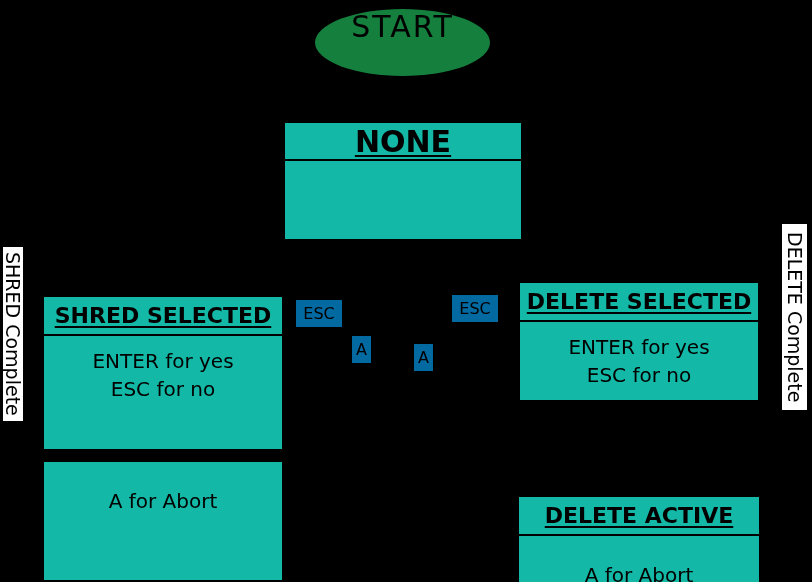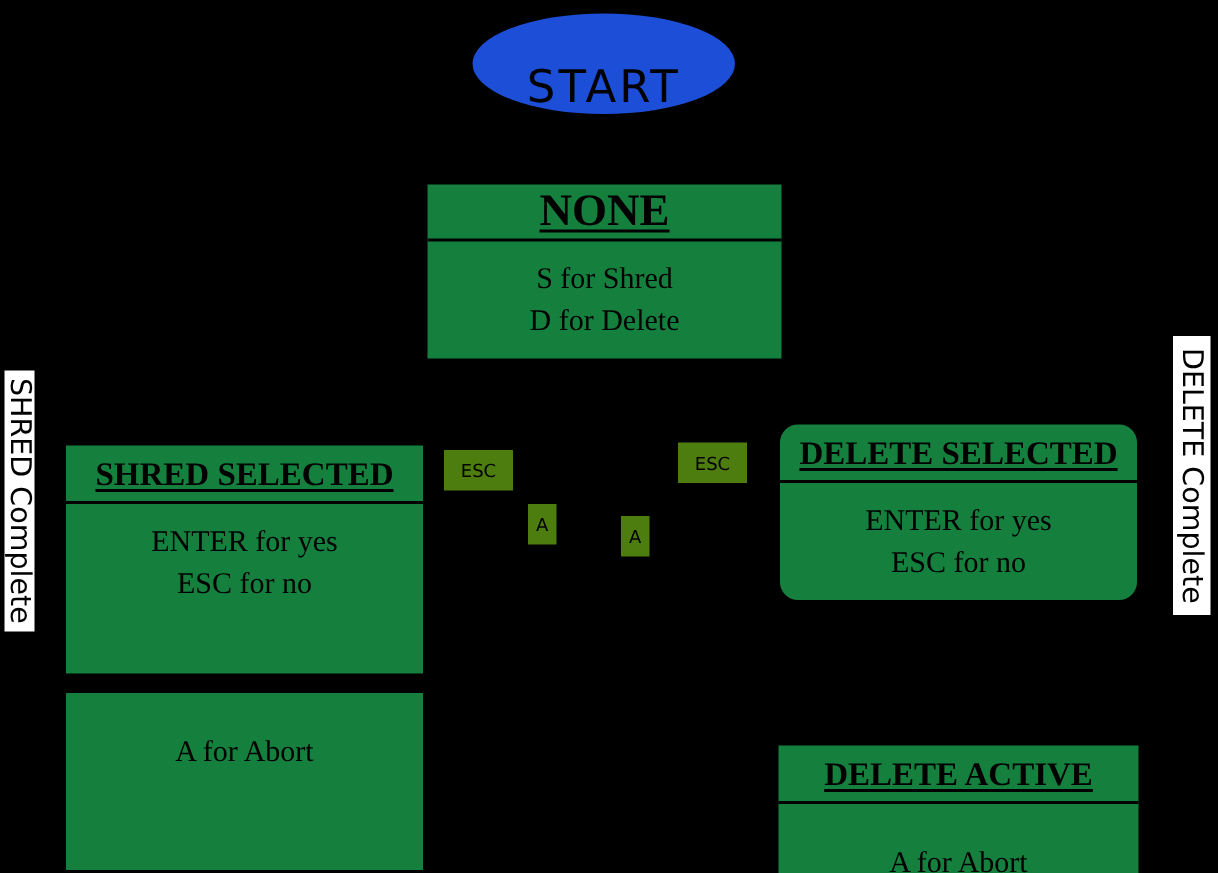--- a/index.html
+++ b/index.html
@@ -13,32 +13,31 @@
     height: 582px;
     background: #000000;
     overflow: hidden;
     font-family: "DejaVu Sans", "Liberation Sans", sans-serif;
     color: #000000;
   }
   .start-node {
     position: absolute;
     left: 315px; top: 9px;
     width: 175px; height: 67px;
-    background: #1d4ed8;
+    background: #15803d;
     border-radius: 50%;
     display: flex;
-    align-items: flex-end;
+    align-items: flex-start;
     justify-content: center;
     font-size: 30px;
     letter-spacing: 2px;
   }
   .state {
     position: absolute;
-    background: #15803d;
-    font-family: Liberation Serif, serif;
+    background: #14b8a6;
   }
   .state-title {
     border-bottom: 2px solid #000000;
     display: flex;
     align-items: center;
     justify-content: center;
     font-weight: bold;
   }
   .state-title span {
     text-decoration: underline;
@@ -55,25 +54,25 @@
   }
   .state-body-center {
     display: flex;
     align-items: center;
     justify-content: center;
     font-size: 20px;
     text-align: right;
   }
   .chip {
     position: absolute;
-    background: #4d7c0f;
+    background: #0369a1;
     display: flex;
     align-items: center;
     justify-content: center;
-    font-size: 12px;
+    font-size: 16px;
   }
   .side-strip {
     position: absolute;
     background: #ffffff;
     display: flex;
     align-items: center;
     justify-content: center;
   }
   .side-strip span {
     writing-mode: vertical-rl;
@@ -87,37 +86,33 @@
 <div id="canvas">
 
   <div class="start-node">
     <span>START</span>
   </div>
 
   <div class="state" style="left:285px; top:123px; width:236px; height:116px;">
     <div class="state-title title-lg">
       <span>NONE</span>
     </div>
-    <div class="state-body">
-      <div>S for Shred</div>
-      <div>D for Delete</div>
-    </div>
   </div>
 
   <div class="state" style="left:44px; top:297px; width:238px; height:152px;">
     <div class="state-title title-md">
       <span>SHRED SELECTED</span>
     </div>
     <div class="state-body">
       <div>ENTER for yes</div>
       <div>ESC for no</div>
     </div>
   </div>
 
-  <div class="state" style="left:520px; top:283px; width:238px; height:117px;border-radius:12px;">
+  <div class="state" style="left:520px; top:283px; width:238px; height:117px;">
     <div class="state-title title-md">
       <span>DELETE SELECTED</span>
     </div>
     <div class="state-body">
       <div>ENTER for yes</div>
       <div>ESC for no</div>
     </div>
   </div>
 
   <div class="state" style="left:44px; top:462px; width:238px; height:118px;">

